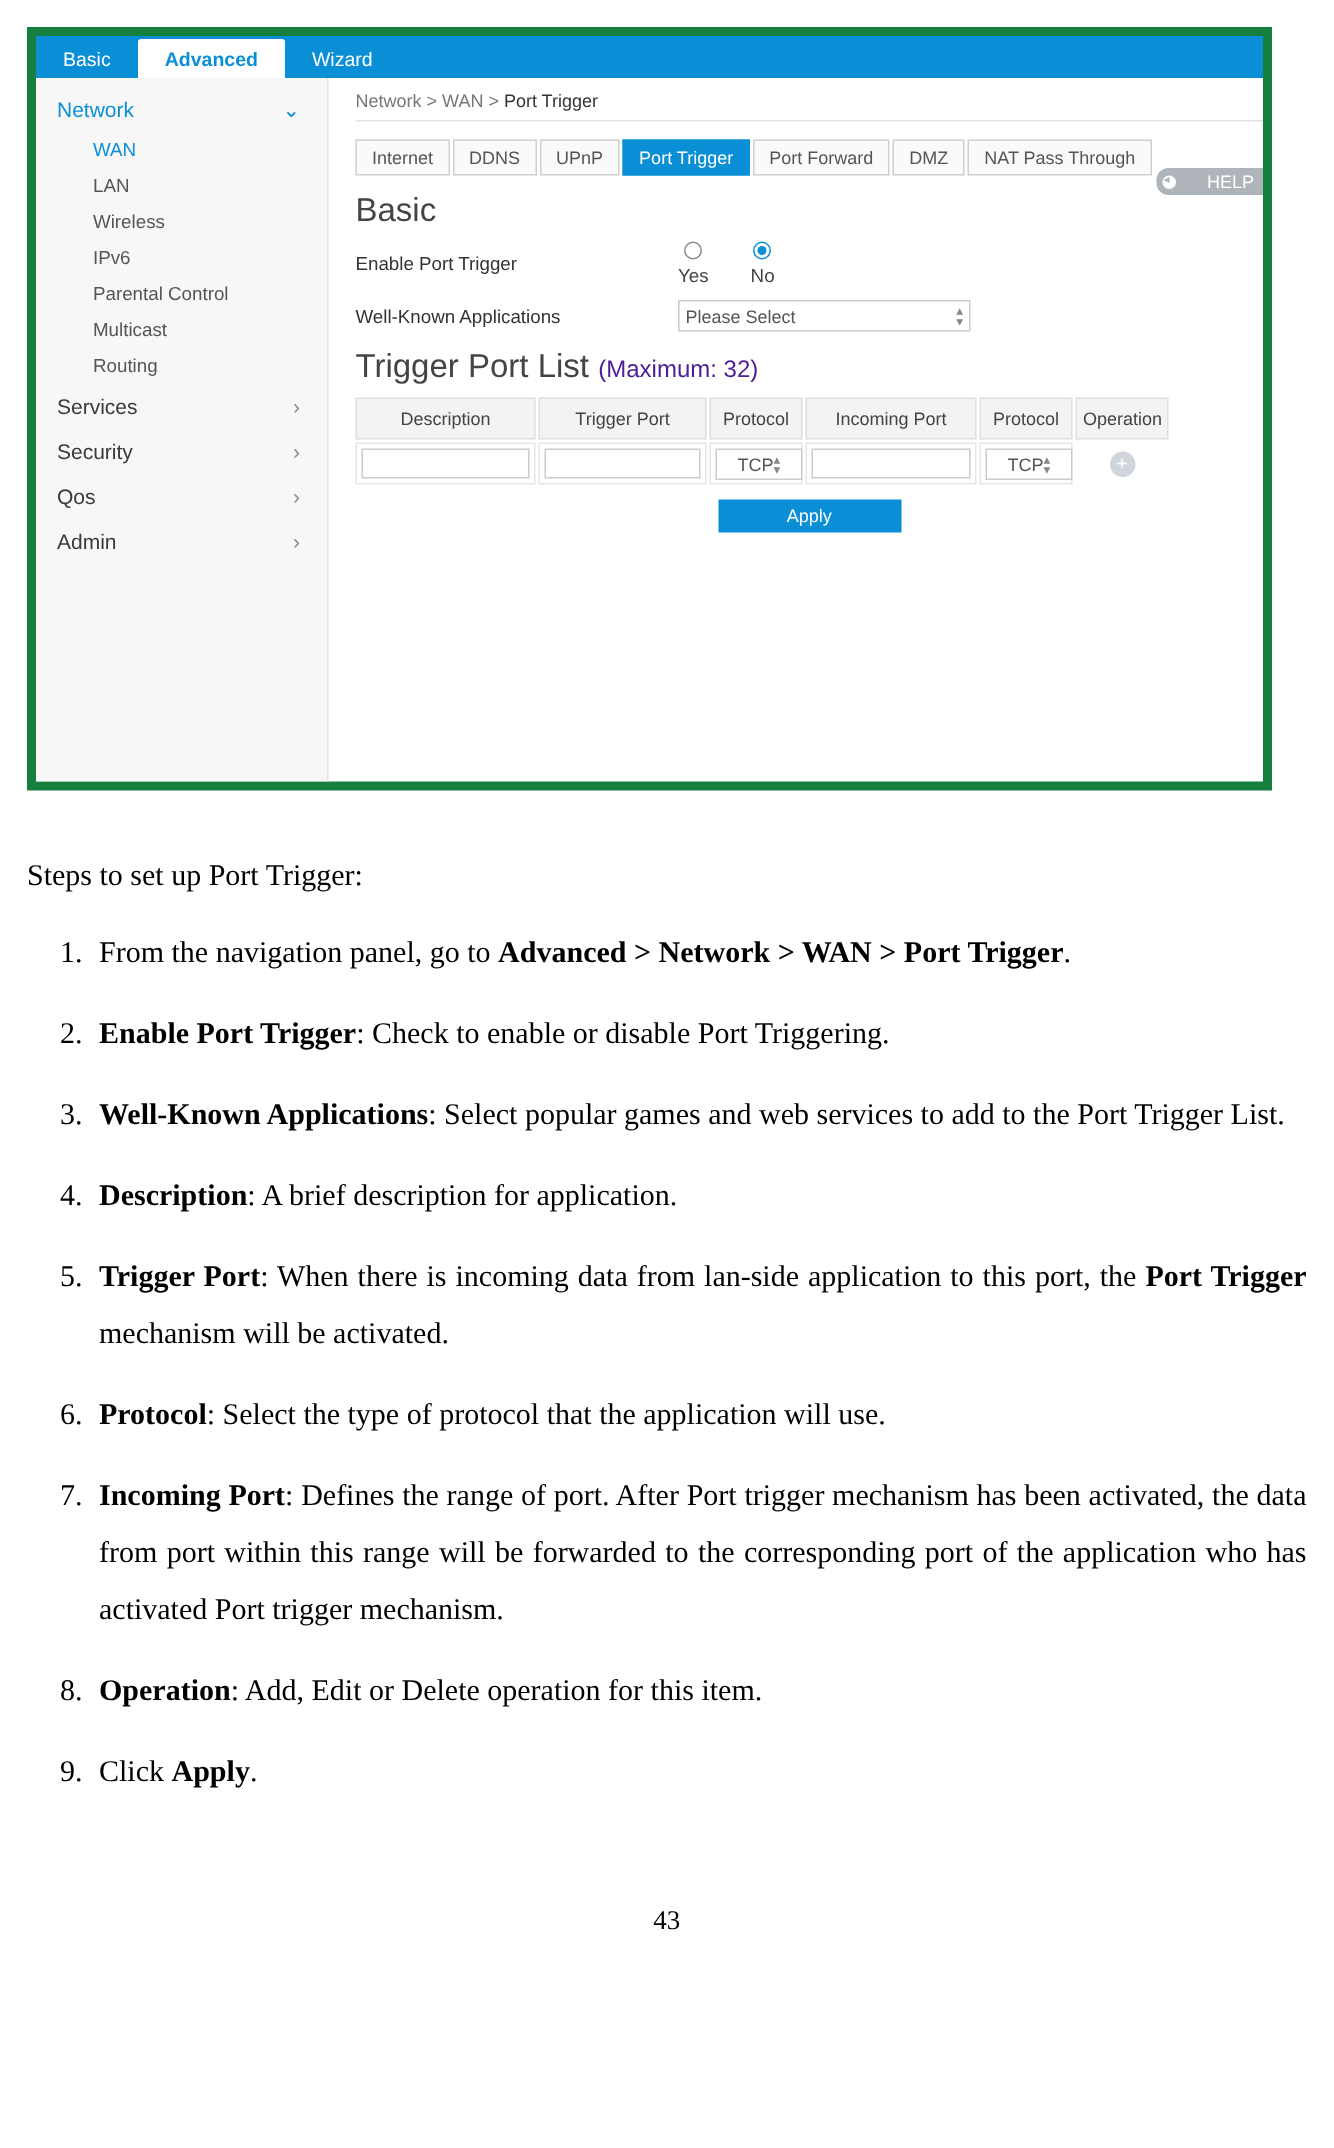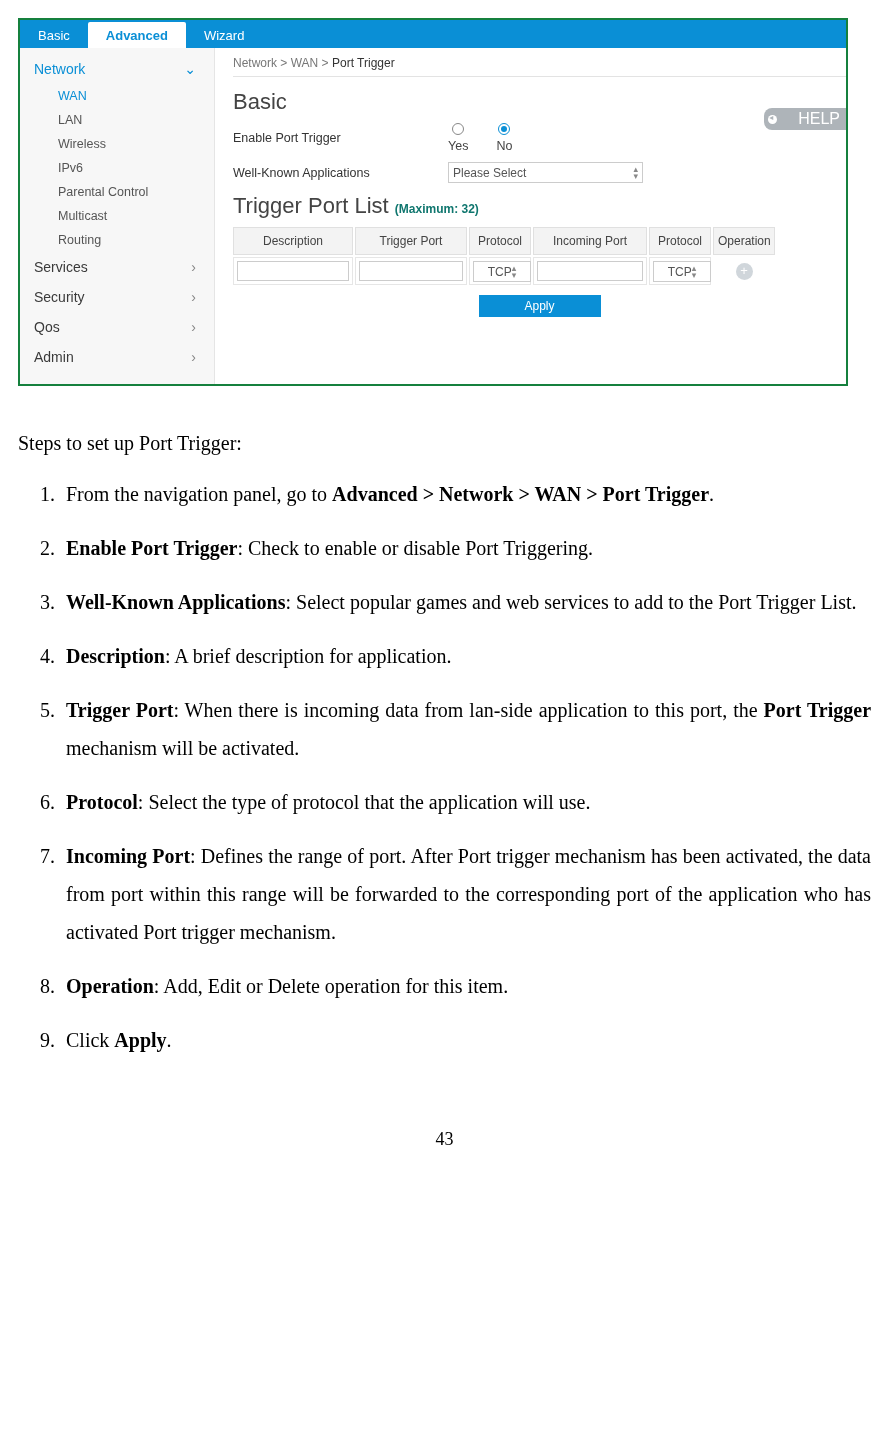--- a/index.html
+++ b/index.html
@@ -7,23 +7,23 @@
     font-family: "Times New Roman", Times, serif;
     font-size: 20px;
     color: #000;
     width: 889px;
     background: #fff;
   }
   .page { padding: 18px 18px 40px 18px; }
 
   
   .shot {
-    border: 2px solid #15803d;
+    border: 6px solid #15803d;
     width: 830px;
-    height: 368px;
+    height: 509px;
     background: #fff;
     font-family: Arial, Helvetica, sans-serif;
     font-size: 12px;
     color: #444;
     position: relative;
     overflow: hidden;
   }
   .topbar {
     height: 28px;
     background: #0a8fd6;
@@ -79,29 +79,29 @@
     padding: 4px 10px;
     font-size: 12px;
     color: #555;
     background: #fafafa;
     cursor: pointer;
   }
   .subtab.active { background: #0a8fd6; color: #fff; border-color: #0a8fd6; }
   .help-tag {
     position: absolute; right: 0; top: 60px;
     background: #aeb4b9; color: #fff;
-    font-size: 16px;
+    font-size: 12px;
     padding: 2px 6px 2px 4px;
     border-radius: 8px 0 0 8px;
     display: flex; align-items: center; gap: 21px;
   }
   .help-tag .ico { display:inline-block; width:9px; height:9px; border-radius:50%; background:#fff; position:relative;}
   .help-tag .ico::after{content:"◂"; color:#aeb4b9; font-size:8px; position:absolute; left:1px; top:-2px;}
   .sect-title { font-size: 22px; color: #444; margin: 10px 0 8px; font-weight: 400;}
-  .sect-title .muted { color: #0f766e; font-size: 12px; font-weight: bold; }
+  .sect-title .muted { color: #4c1d95; font-size: 16px; }
   .form-row { display: flex; align-items: center; margin-bottom: 9px; font-size: 12.5px;}
   .form-row .lab { width: 215px; color: #333; }
   .radio { display: inline-flex; align-items: center; gap: 4px; margin-right: 28px; flex-direction: column;}
   .rdot { width: 12px; height: 12px; border: 1px solid #888; border-radius: 50%; display:inline-block; position:relative;}
   .rdot.on { border-color:#0a8fd6;}
   .rdot.on::after{content:""; position:absolute; left:2px; top:2px; width:6px; height:6px; border-radius:50%; background:#0a8fd6;}
   .sel {
     border: 1px solid #ccc; height: 21px; width: 195px;
     font-size: 12px; display: inline-flex; align-items: center;
     justify-content: space-between; padding: 0 4px; color: #555;
@@ -190,20 +190,29 @@
       </div>
 
       <div class="content">
         <div class="breadcrumb">
           <span>Network</span> &gt;
           <span>WAN</span> &gt;
           <span class="cur">Port Trigger</span>
         </div>
         <div class="hr-thin"></div>
 
+        <div class="subtabs">
+          <div class="subtab">Internet</div>
+          <div class="subtab">DDNS</div>
+          <div class="subtab">UPnP</div>
+          <div class="subtab active">Port Trigger</div>
+          <div class="subtab">Port Forward</div>
+          <div class="subtab">DMZ</div>
+          <div class="subtab">NAT Pass Through</div>
+        </div>
 
         <div class="help-tag">
           <span class="ico"></span>
           <span>HELP</span>
         </div>
 
         <div class="sect-title">Basic</div>
 
         <div class="form-row">
           <span class="lab">Enable Port Trigger</span>

